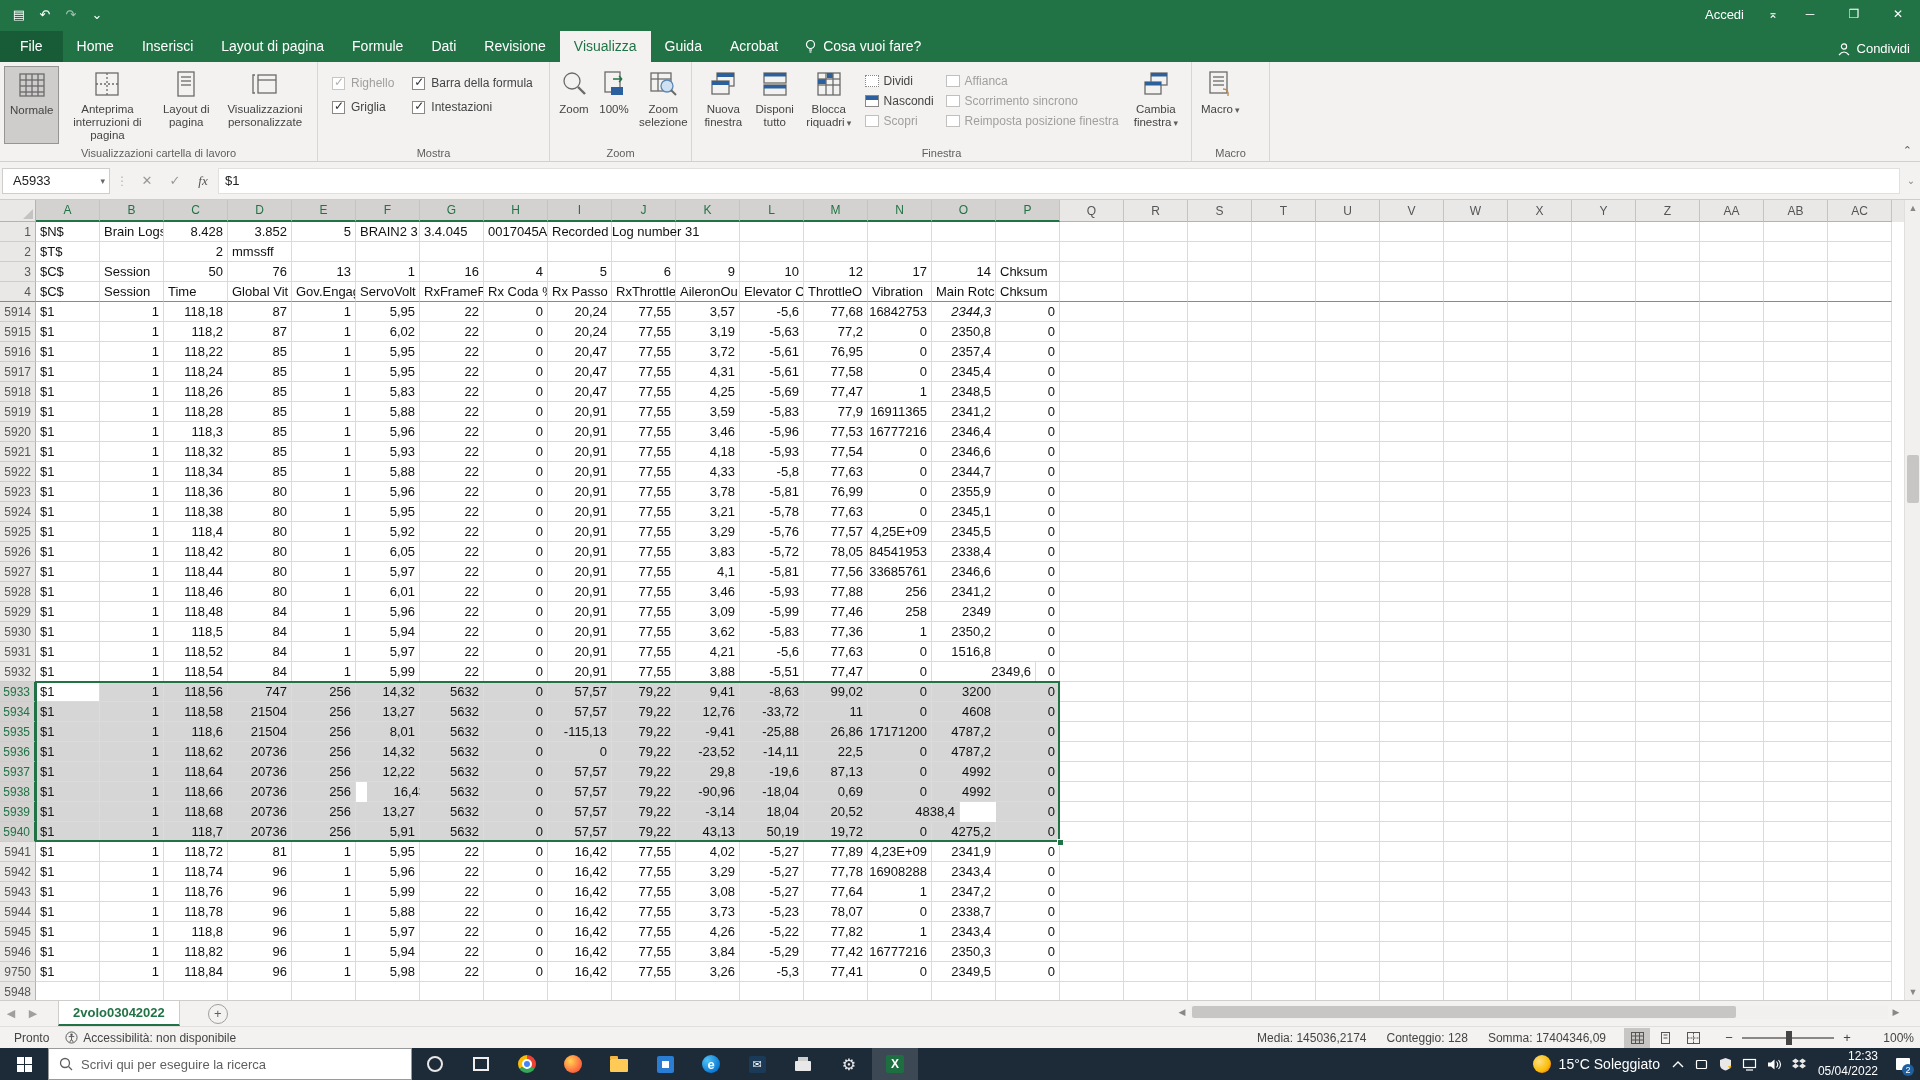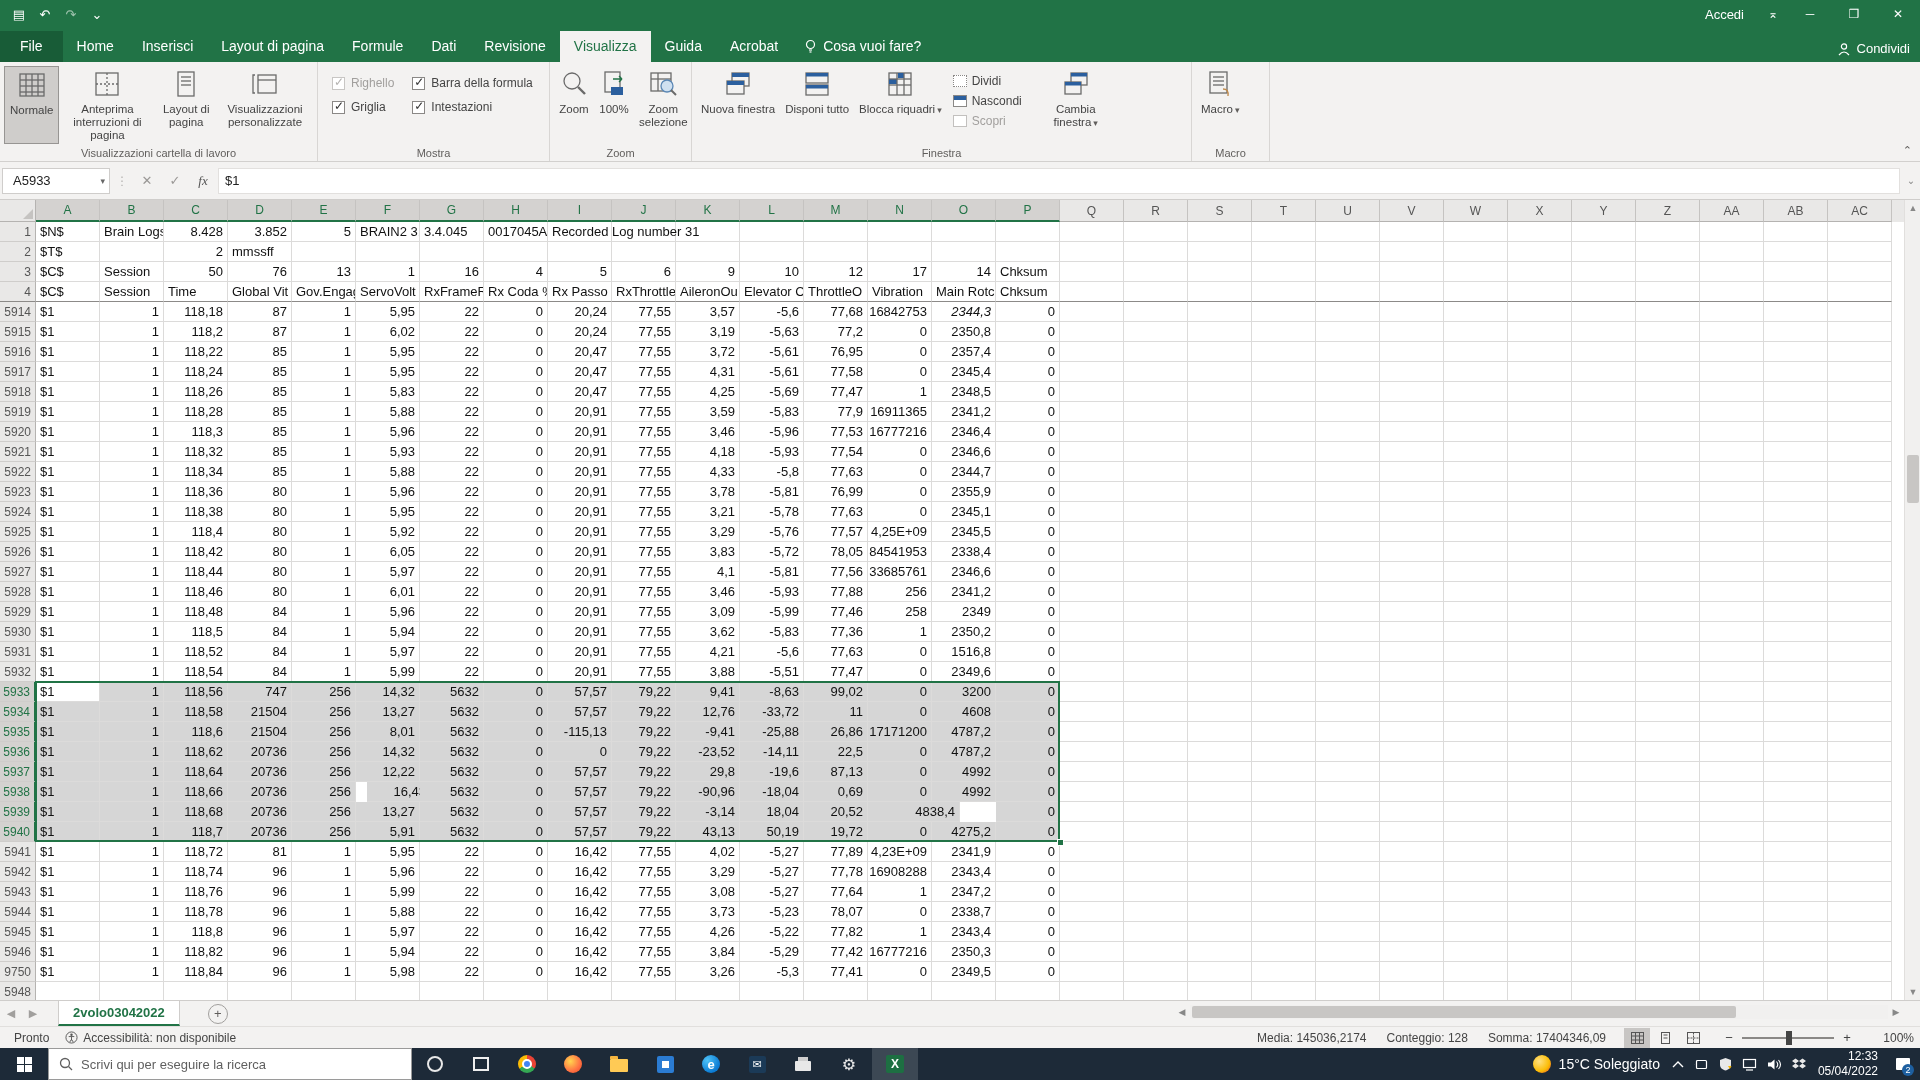--- a/index.html
+++ b/index.html
@@ -354,20 +354,34 @@
           </div>
         <div class="smallbtn">
             <span class="mini blue"></span>
             <span>Nascondi</span>
           </div>
         <div class="smallbtn dis">
             <span class="mini grey"></span>
             <span>Scopri</span>
           </div>
       </div>
+      <div class="smallcol">
+        <div class="smallbtn dis">
+            <span class="mini grey"></span>
+            <span>Affianca</span>
+          </div>
+        <div class="smallbtn dis">
+            <span class="mini grey"></span>
+            <span>Scorrimento sincrono</span>
+          </div>
+        <div class="smallbtn dis">
+            <span class="mini grey"></span>
+            <span>Reimposta posizione finestra</span>
+          </div>
+      </div>
       <div class="bigbtn">
         <svg class="ric" width="30" height="30" viewBox="0 0 30 30">
             <rect x="10" y="4" width="16" height="12"></rect>
             <rect class="blu" x="10" y="4" width="16" height="3.5"></rect>
             <rect x="4" y="13" width="16" height="12" fill="#f3f2f1"></rect>
             <rect class="blu" x="4" y="13" width="16" height="3.5"></rect>
           </svg>
         <span><span>Cambia finestra</span><span class="caret">▾</span></span>
       </div>
       <div class="rgroup-label">Finestra</div>
@@ -1153,21 +1167,21 @@
           <div class="gcell r" style="left: 292px; width: 64px;">1</div>
           <div class="gcell r" style="left: 356px; width: 64px;">5,99</div>
           <div class="gcell r" style="left: 420px; width: 64px;">22</div>
           <div class="gcell r" style="left: 484px; width: 64px;">0</div>
           <div class="gcell r" style="left: 548px; width: 64px;">20,91</div>
           <div class="gcell r" style="left: 612px; width: 64px;">77,55</div>
           <div class="gcell r" style="left: 676px; width: 64px;">3,88</div>
           <div class="gcell r" style="left: 740px; width: 64px;">-5,51</div>
           <div class="gcell r" style="left: 804px; width: 64px;">77,47</div>
           <div class="gcell r" style="left: 868px; width: 64px;">0</div>
-          <div class="gcell r" style="left: 932px; width: 64px;">2349,6</div>
+          <div class="gcell r" style="left: 972px; width: 64px;">2349,6</div>
           <div class="gcell r" style="left: 996px; width: 64px;">0</div>
           <div class="gcell l" style="left: 1060px; width: 64px;"></div>
           <div class="gcell l" style="left: 1124px; width: 64px;"></div>
           <div class="gcell l" style="left: 1188px; width: 64px;"></div>
           <div class="gcell l" style="left: 1252px; width: 64px;"></div>
           <div class="gcell l" style="left: 1316px; width: 64px;"></div>
           <div class="gcell l" style="left: 1380px; width: 64px;"></div>
           <div class="gcell l" style="left: 1444px; width: 64px;"></div>
           <div class="gcell l" style="left: 1508px; width: 64px;"></div>
           <div class="gcell l" style="left: 1572px; width: 64px;"></div>

